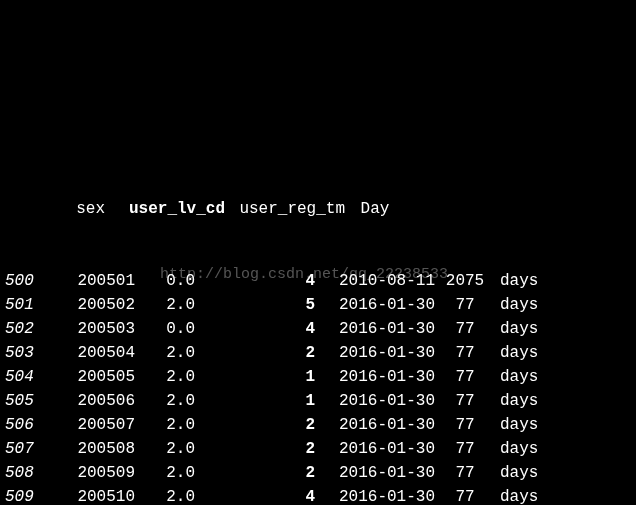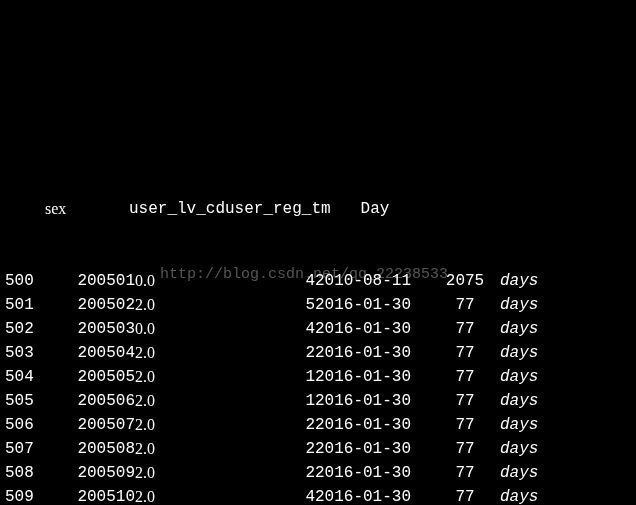--- a/index.html
+++ b/index.html
@@ -15,27 +15,27 @@
       height: 505px;
       box-sizing: border-box;
       position: relative;
     }
     .header-row {
       display: flex;
     }
     .data-row {
       display: flex;
     }
-    .col-idx { width: 40px; text-align: left; }
+    .col-idx { width: 40px; text-align: left; font-style: italic; }
     .col-uid { width: 90px; text-align: right; }
-    .col-sex { width: 60px; text-align: left; font-family: Liberation Serif, serif; }
-    .col-lvcd { width: 120px; text-align: right; }
-    .col-regtm { width: 120px; text-align: left; }
+    .col-sex { width: 60px; text-align: right; }
+    .col-lvcd { width: 120px; text-align: right; font-weight: bold; }
+    .col-regtm { width: 120px; text-align: right; }
     .col-day { width: 60px; text-align: center; }
-    .col-days { width: 50px; text-align: left; padding-left: 5px; font-style: italic; }
+    .col-days { width: 50px; text-align: left; padding-left: 5px; }
     .watermark {
       position: absolute;
       top: 264px;
       left: 160px;
       color: #555;
       font-size: 15px;
       z-index: 0;
       pointer-events: none;
     }
     .content {

